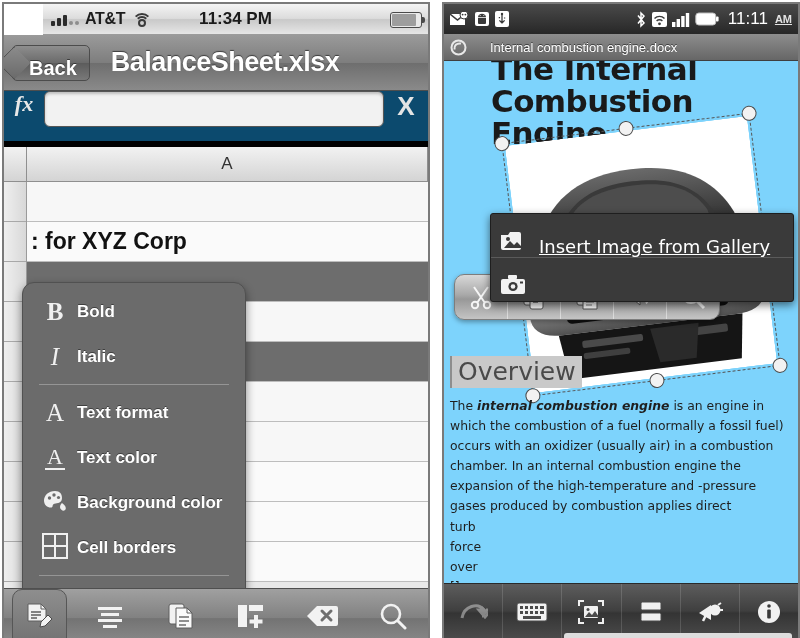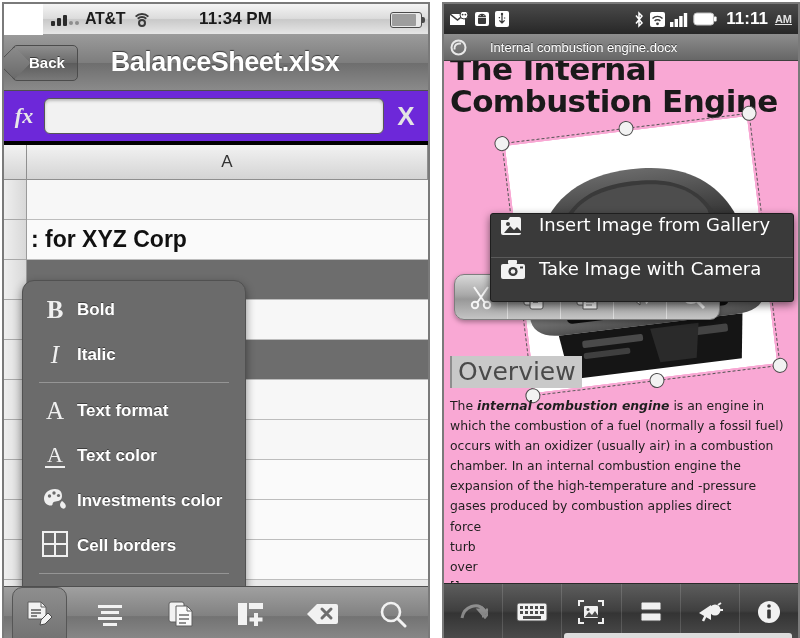--- a/index.html
+++ b/index.html
@@ -30,33 +30,33 @@
   .ios-clock{position:absolute;left:0;right:0;text-align:center;font-size:17px;font-weight:bold;color:#1b1b1b;}
   .ios-batt{position:absolute;right:6px;top:8px;width:30px;height:14px;border:1.6px solid #4a4a4a;
      border-radius:3px;background:#e8e8e8;}
   .ios-batt::after{content:"";position:absolute;right:-4px;top:4px;width:3px;height:6px;background:#4a4a4a;border-radius:0 2px 2px 0;}
   .ios-batt b{position:absolute;left:1px;top:1px;bottom:1px;width:24px;background:#9d9d9d;border-radius:1px;display:block;}
 
   
   .ios-nav{height:55px;position:relative;
      background:linear-gradient(180deg,#9a9a9a 0%,#7e7e7e 50%,#6e6e6e 51%,#8a8a8a 100%);
      border-bottom:1px solid #4e4e4e;display:flex;align-items:center;}
-  .back-btn{margin-left:8px;position:relative;height:34px;display:flex;align-items:center;
-     padding:0 12px 0 16px;color:#fff;font-size:15px;font-weight:bold;
+  .back-btn{margin-left:8px;position:relative;height:34px;display:flex;align-items:flex-end;
+     padding:0 12px 0 16px;color:#fff;font-size:20px;font-weight:bold;
      background:linear-gradient(180deg,#8e8e8e 0%,#6a6a6a 50%,#5c5c5c 51%,#797979 100%);
      border:1px solid #4c4c4c;border-radius:5px;text-shadow:0 -1px 0 #3a3a3a;}
   .back-btn::before{content:"";position:absolute;left:-11px;top:5px;width:23px;height:23px;
      background:linear-gradient(135deg,#8b8b8b,#6a6a6a);border-left:1px solid #4c4c4c;
      border-bottom:1px solid #4c4c4c;transform:rotate(45deg);border-radius:3px;}
   .doc-title{position:absolute;left:18px;right:0;text-align:center;color:#fff;font-size:27px;
      font-weight:bold;text-shadow:0 -1px 1px #3c3c3c;letter-spacing:-0.5px;pointer-events:none;}
 
   
-  .formula-bar{height:50px;background:#6d28d9;display:flex;align-items:center;
-     border-bottom:4px solid #000000;}
+  .formula-bar{height:50px;background:#0c4a6e;display:flex;align-items:flex-start;
+     border-bottom:6px solid #000000;}
   .fx{width:40px;text-align:center;color:#e8e8e8;font-size:22px;font-style:italic;
      font-family:"Liberation Serif",serif;font-weight:bold;}
   .formula-input{flex:1;height:34px;background:#f2f2f2;border:1px solid #565656;border-radius:6px;
      box-shadow:inset 0 2px 3px rgba(0,0,0,.22);font-size:15px;padding:0 8px;color:#222;}
   .fx-clear{width:44px;text-align:center;color:#e4e4e4;font-size:26px;font-weight:bold;}
 
   
   .sheet{position:relative;height:calc(634px - 30px - 55px - 50px - 58px);background:#e9e9e9;overflow:hidden;}
   .col-head{display:flex;height:34px;background:linear-gradient(180deg,#f2f2f2,#d4d4d4);
      border-bottom:1px solid #8f8f8f;}
@@ -100,27 +100,27 @@
   .tb-btn{flex:1;display:flex;align-items:center;justify-content:center;height:100%;position:relative;}
   .tb-btn.active::before{content:"";position:absolute;left:8px;right:8px;top:0;bottom:-2px;
      background:linear-gradient(180deg,#8e8e8e,#6f6f6f);border:1px solid #565656;
      border-radius:10px 10px 0 0;}
   .tb-btn svg{position:relative;z-index:2;}
 
   
   .and-status{height:30px;background:linear-gradient(180deg,#4a4a4a,#272727);
      display:flex;align-items:center;padding:0 6px;gap:5px;}
   .and-spacer{flex:1;}
-  .and-time{color:#fff;font-size:17px;font-weight:bold;margin-left:4px;}
+  .and-time{color:#fff;font-size:17px;font-weight:normal;margin-left:4px;}
   .and-ampm{color:#e2e2e2;font-size:11px;font-weight:bold;margin-left:2px;text-decoration:underline;}
   .and-title{height:26px;background:linear-gradient(180deg,#8d8d8d,#666);display:flex;
      align-items:center;padding:0 6px;gap:7px;border-bottom:1px solid #3f3f3f;}
   .and-title-text{color:#fff;font-size:13px;font-weight:normal;text-shadow:0 -1px 0 #3b3b3b;
      white-space:nowrap;overflow:hidden;margin-left:16px;}
-  .doc-canvas{position:relative;height:calc(634px - 30px - 26px - 56px);background:#f9a8d4;overflow:hidden;}
+  .doc-canvas{position:relative;height:calc(634px - 30px - 26px - 56px);background:#7dd3fc;overflow:hidden;padding-left:41px;}
   .doc-h1{font-size:31px;font-weight:bold;color:#1a1a1a;line-height:1.04;padding:2px 6px 0;
      letter-spacing:-0.6px;font-family:"DejaVu Sans",sans-serif;}
   .doc-h1 .l1{display:block;margin-top:-10px;}
   .img-wrap{position:absolute;left:72px;top:66px;width:250px;height:255px;}
   .img-rot{position:absolute;inset:0;transform:rotate(-7deg);}
   .sel-box{position:absolute;inset:0;border:1px dashed #555;}
   .car{position:absolute;left:3px;top:3px;right:3px;bottom:3px;overflow:hidden;}
   .handle{position:absolute;width:13px;height:13px;border-radius:50%;background:#f2f2f2;
      border:1.4px solid #4a4a4a;}
   .float-tb{position:absolute;left:10px;top:213px;height:44px;display:flex;align-items:center;
@@ -129,21 +129,21 @@
   .ftb-btn{width:52px;display:flex;align-items:center;justify-content:center;height:100%;
      border-right:1px solid rgba(255,255,255,.45);}
   .ftb-btn:last-child{border-right:none;}
   .overview{position:absolute;left:6px;top:295px;background:#c9c9c9;padding:1px 6px 2px;
      font-size:25px;color:#4a4a4a;border-left:2px solid #8e8e8e;font-family:"DejaVu Sans",sans-serif;}
   .body-text{position:absolute;left:6px;right:6px;top:335px;font-size:12.4px;line-height:1.62;
      color:#1f1f1f;font-family:"DejaVu Sans",sans-serif;text-align:left;}
   .body-text b{font-weight:bold;font-style:italic;}
   .and-popup{position:absolute;left:46px;right:4px;top:152px;background:#3a3a3a;
      border:1px solid #1e1e1e;border-radius:3px;box-shadow:0 3px 9px rgba(0,0,0,.55);z-index:30;}
-  .and-popup-item{display:flex;align-items:flex-start;height:43px;padding:0 8px;gap:12px;color:#fff;}
+  .and-popup-item{display:flex;align-items:flex-end;height:43px;padding:0 8px;gap:12px;color:#fff;text-decoration:underline;}
   .and-popup-item + .and-popup-item{border-top:1px solid #5a5a5a;}
   .and-popup-label{font-size:18px;font-family:"DejaVu Sans",sans-serif;}
   .and-toolbar{height:56px;display:flex;align-items:center;
      background:linear-gradient(180deg,#5d5d5d 0%,#3f3f3f 48%,#343434 52%,#4c4c4c 100%);
      border-top:1px solid #2a2a2a;}
   .atb-btn{flex:1;display:flex;align-items:center;justify-content:center;height:100%;
      border-right:1px solid rgba(255,255,255,.14);}
   .atb-btn:last-child{border-right:none;}
   .atb-btn.dim svg{opacity:.45;}
   .and-tab{position:absolute;left:120px;right:6px;bottom:0;height:5px;background:#ddd;border-radius:3px 3px 0 0;}
@@ -240,21 +240,21 @@
             <span class="menu-label">Text color</span>
           </div>
           <div class="menu-item">
             <span class="menu-ico"><svg width="26" height="24" viewBox="0 0 26 24">
                 <path d="M13 2C6.5 2 2 6.4 2 11.6c0 4.4 3.4 7 6.6 7 1.6 0 2-0.8 2-1.6 0-1.8 1.2-2.6 3-2.6 3.4 0 6.4-1.6 6.4-5.4C20 5.2 18 2 13 2z" fill="#efefef"></path>
                 <circle cx="7.5" cy="9" r="1.7" fill="#6b6b6b"></circle>
                 <circle cx="12" cy="6" r="1.7" fill="#6b6b6b"></circle>
                 <circle cx="16.5" cy="8.5" r="1.6" fill="#6b6b6b"></circle>
                 <path d="M20 14c3 2 5 5 3 7-2 1.8-5-0.6-5-3 0-1.6 1-3.2 2-4z" fill="#efefef"></path>
               </svg></span>
-            <span class="menu-label">Investments color</span>
+            <span class="menu-label">Background color</span>
           </div>
           <div class="menu-item">
             <span class="menu-ico"><span class="gi-grid"></span></span>
             <span class="menu-label">Cell borders</span>
           </div>
           <div class="menu-sep"></div>
           <div class="menu-item"></div>
         </div>
     </div>
 
@@ -478,22 +478,22 @@
               <path d="M17 17l7 7" stroke="#f2f2f2" stroke-width="3"></path>
             </svg>
         </div>
       </div>
 
       <div class="overview">Overview</div>
 
       <div class="body-text">
         <span>The </span><b>internal combustion engine</b><span> is an engine in which the combustion of a fuel (normally a fossil fuel) occurs with an oxidizer (usually air) in a combustion chamber. In an internal combustion engine the expansion of the high-temperature and -pressure gases produced by combustion applies direct</span>
         <div id="occluded">
+            <div>turb</div>
             <div>force</div>
-            <div>turb</div>
             <div>over</div>
             <div>[]</div>
           </div>
       </div>
 
       <div class="and-popup" id="and-popup">
           <div class="and-popup-item">
             <span><svg width="28" height="24" viewBox="0 0 28 24">
                 <path d="M2 6h7l2-3h9a2 2 0 0 1 2 2v14a2 2 0 0 1-2 2H4a2 2 0 0 1-2-2z" fill="#f2f2f2"></path>
                 <circle cx="9" cy="10" r="2" fill="#3a3a3a"></circle>
@@ -502,21 +502,20 @@
             <span class="and-popup-label">Insert Image from Gallery</span>
           </div>
           <div class="and-popup-item">
             <span><svg width="28" height="24" viewBox="0 0 28 24">
                 <rect x="2" y="6" width="24" height="15" rx="2" fill="#f2f2f2"></rect>
                 <rect x="9" y="2" width="9" height="4" rx="1" fill="#f2f2f2"></rect>
                 <circle cx="14" cy="13.5" r="4.6" fill="#3a3a3a"></circle>
                 <circle cx="14" cy="13.5" r="2.3" fill="#f2f2f2"></circle>
                 <rect x="21" y="8.5" width="3" height="2" fill="#3a3a3a"></rect>
               </svg></span>
-            <span class="and-popup-label">Take Image with Camera</span>
           </div>
         </div>
     </div>
 
     <div class="and-toolbar" id="and-toolbar">
       <div class="atb-btn dim">
         <svg width="30" height="24" viewBox="0 0 30 24">
             <path d="M4 18 C6 6 20 2 26 10 L21 10 L27 17 L33 10 L28 10" fill="none" stroke="#e9e9e9" stroke-width="3"></path>
             <path d="M24 6l6 6-6 6z" fill="#e9e9e9"></path>
           </svg>

